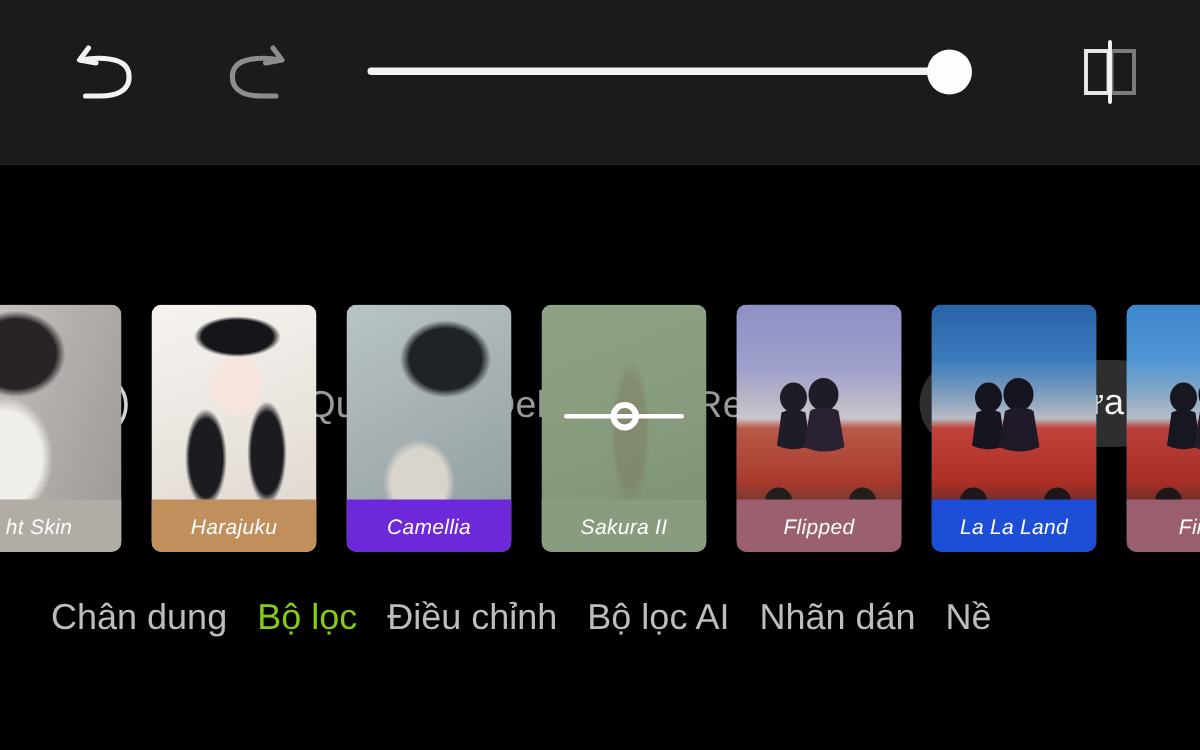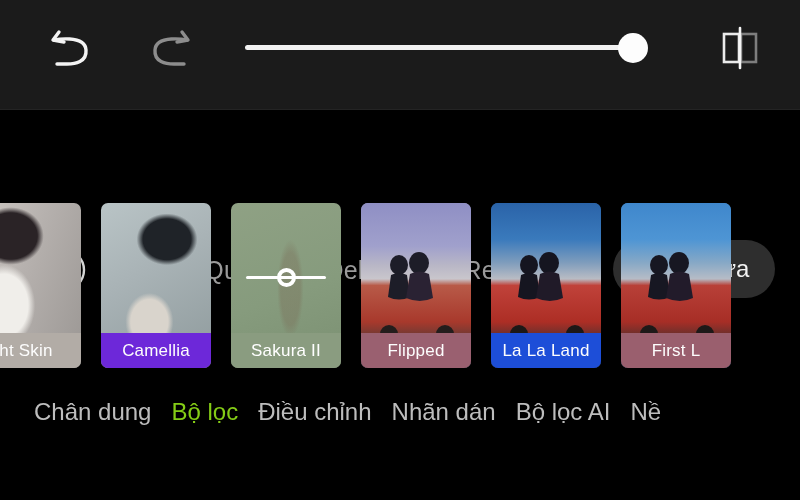--- a/index.html
+++ b/index.html
@@ -124,24 +124,25 @@
   .thumb-img {
     position: absolute; left: 0; top: 0;
     width: 100%; height: 100%;
   }
   .thumb-label {
     position: absolute; left: 0; bottom: 0;
     width: 100%; height: 35px;
     display: flex; align-items: center; justify-content: center;
   }
   .thumb-label span {
-    font-size: 17px;
+    font-size: 14px;
     color: #fdfdfd;
     white-space: nowrap;
     letter-spacing: 0.2px;
+    font-style: italic;
   }
   .thumb.selected .thumb-label span { color: #ffffff; }
 
   
   .intensity {
     position: absolute; left: 0; top: 62px;
     width: 110px; height: 24px;
   }
   .intensity-line {
     position: absolute; left: 15px; top: 11px;
@@ -296,20 +297,26 @@
   <div class="strip">
     <div class="strip-inner">
 
       <div class="thumb">
         <div class="thumb-img art-portrait-a"></div>
         <div class="thumb-label" style="background:#b2aca6">
           <span>ht Skin</span>
         </div>
       </div>
 
+      <div class="thumb">
+        <div class="thumb-img art-portrait-b"></div>
+        <div class="thumb-label" style="background:#c08f5c">
+          <span>Harajuku</span>
+        </div>
+      </div>
 
       <div class="thumb">
         <div class="thumb-img art-portrait-c"></div>
         <div class="thumb-label" style="background:#6d28d9">
           <span>Camellia</span>
         </div>
       </div>
 
       <div class="thumb selected">
         <div class="thumb-img art-green"></div>
@@ -372,20 +379,20 @@
       </div>
 
     </div>
   </div>
 
   <div class="botnav">
     <div class="botnav-items">
       <div class="botnav-item">Chân dung</div>
       <div class="botnav-item active">Bộ lọc</div>
       <div class="botnav-item">Điều chỉnh</div>
+      <div class="botnav-item">Bộ lọc AI</div>
       <div class="botnav-item">Nhãn dán</div>
-      <div class="botnav-item">Bộ lọc AI</div>
       <div class="botnav-item">Nề</div>
     </div>
 
   </div>
 
 </div>
 
 </body></html>

